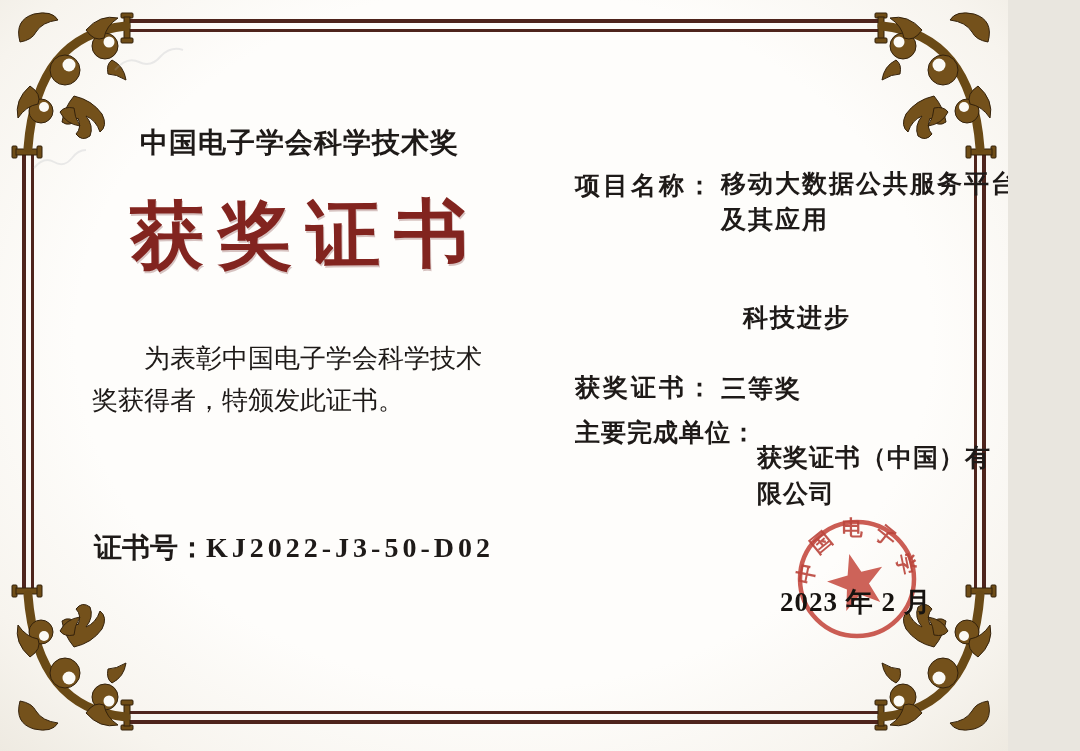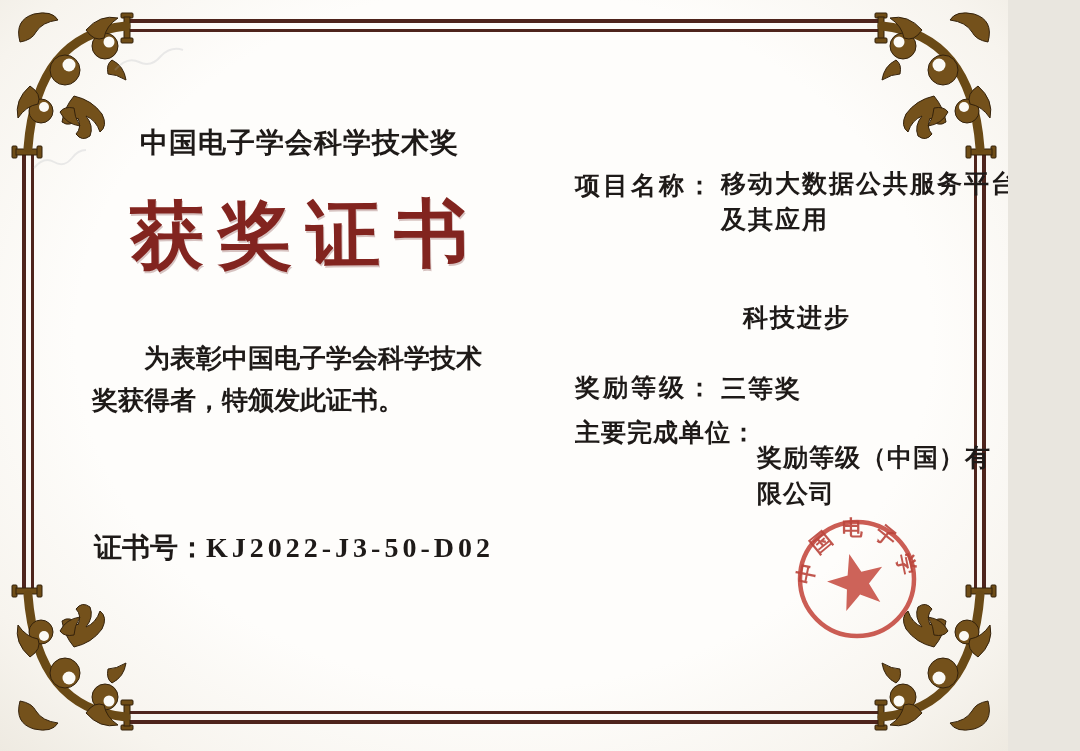--- a/index.html
+++ b/index.html
@@ -27,21 +27,21 @@
   .c-br{right:8px;bottom:16px;transform:scale(-1,-1);}
   
   .org-title{position:absolute;left:140px;top:124px;font-size:28px;font-weight:700;letter-spacing:1px;}
   .cert-title{
     position:absolute;left:130px;top:186px;font-size:74px;font-weight:700;
     letter-spacing:14px;color:#82241f;transform:rotate(-0.5deg);
     text-shadow:1px 2px 0 rgba(100,25,20,.25);
   }
   .cert-body{
     position:absolute;left:92px;top:338px;width:408px;
-    font-size:26px;font-weight:700;line-height:42px;text-indent:52px;
+    font-size:26px;font-weight:400;line-height:42px;text-indent:52px;
   }
   .cert-no{position:absolute;left:94px;top:529px;font-size:28px;font-weight:600;}
   .cert-no .code{letter-spacing:4px;font-family:"Liberation Serif","DejaVu Serif",serif;}
   
   .field-label{position:absolute;left:575px;font-size:25px;font-weight:700;letter-spacing:3px;white-space:pre;}
   .field-value{position:absolute;font-size:25px;font-weight:700;letter-spacing:2px;line-height:36px;}
   .f1-label{top:169px;}
   .f1-value{left:721px;top:166px;width:320px;}
   .f2-label{top:300px;}
   .f2-value{left:743px;top:300px;}
@@ -128,30 +128,31 @@
   <div class="cert-body">为表彰中国电子学会科学技术奖获得者，特颁发此证书。</div>
   <div class="cert-no">
     <span>证书号：</span><span class="code">KJ2022-J3-50-D02</span>
   </div>
 
   <div class="field-label f1-label">项目名称：</div>
   <div class="field-value f1-value">移动大数据公共服务平台及其应用</div>
 
   <div class="field-value f2-value">科技进步</div>
 
-  <div class="field-label f3-label">奖励等级：</div>
+  <div class="field-label f3-label">获奖证书：</div>
   <div class="field-value f3-value">三等奖</div>
 
   <div class="field-label f4-label">主要完成单位：</div>
-  <div class="field-value f4-value">奖励等级（中国）有限公司</div>
+  <div class="field-value f4-value">获奖证书（中国）有限公司</div>
 
   <svg class="seal" viewBox="0 0 136 136">
     <defs>
       <path id="sealArc" d="M 25.7,80 A 44,44 0 1 1 110.3,80" fill="none"></path>
     </defs>
     <circle cx="68" cy="68" r="57" fill="none" stroke="#bf382d" stroke-width="4.5" opacity="0.88"></circle>
     <polygon points="68,42 75.1,62.3 96.5,62.7 79.4,75.7 85.6,96.3 68,84 50.4,96.3 56.6,75.7 39.5,62.7 60.9,62.3" fill="#bf382d" opacity="0.85" transform="rotate(-15 68 72)"></polygon>
     <text font-size="21" font-weight="bold" fill="#b5352b" opacity="0.9" font-family="Liberation Serif, DejaVu Serif, serif" letter-spacing="9">
       <textPath href="#sealArc" startOffset="6">中国电子学会</textPath>
     </text>
   </svg>
+  <div class="seal-date">2023 年 2 月</div>
 
 </div>
 
 </body></html>

